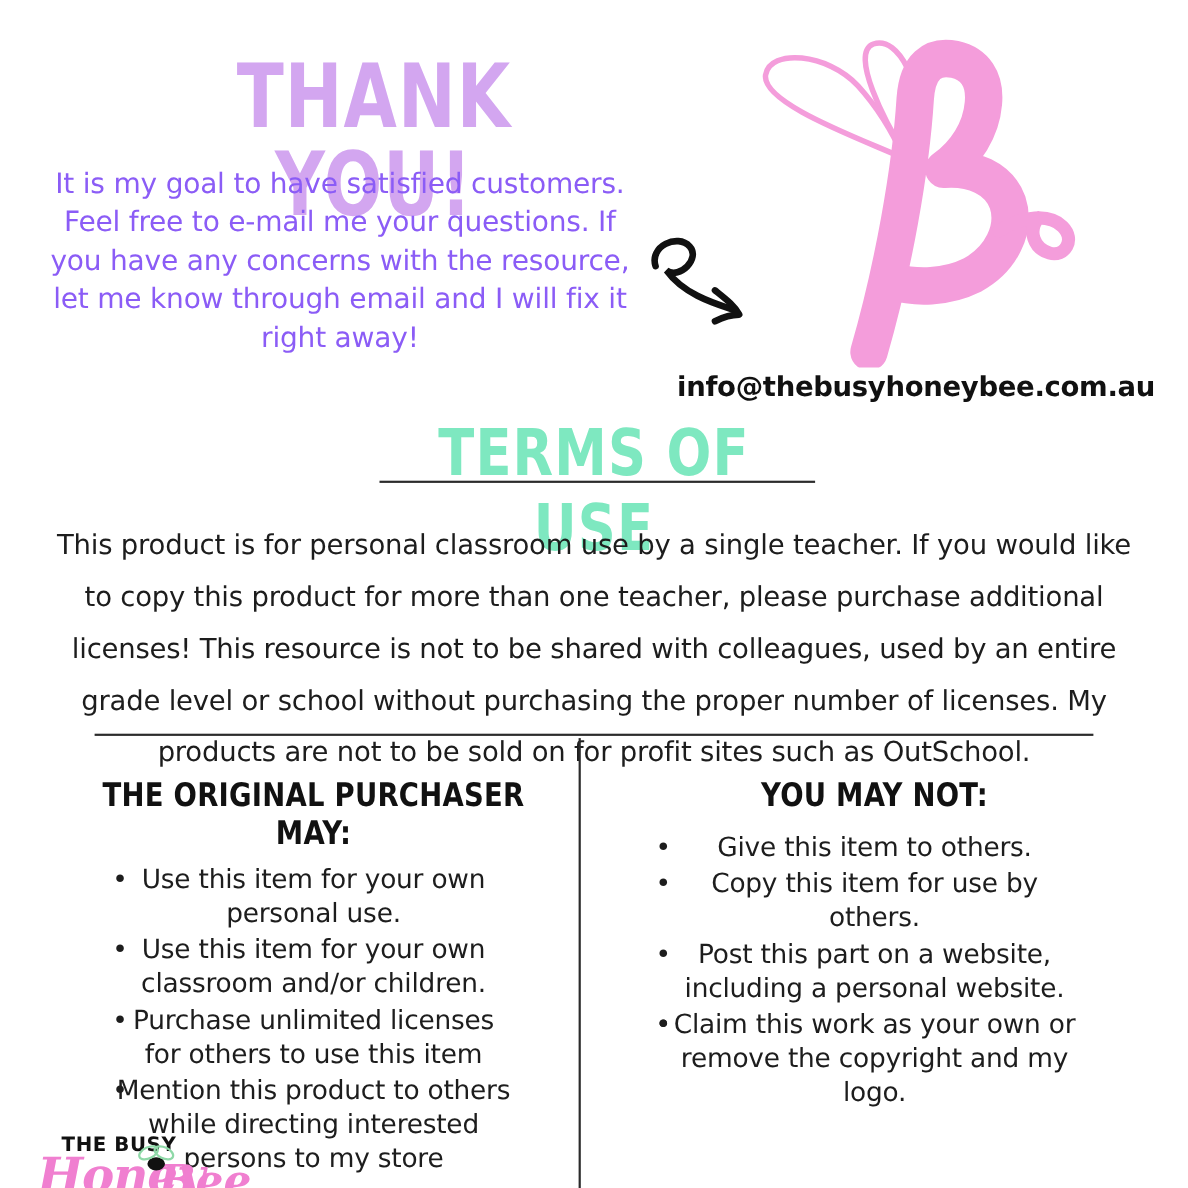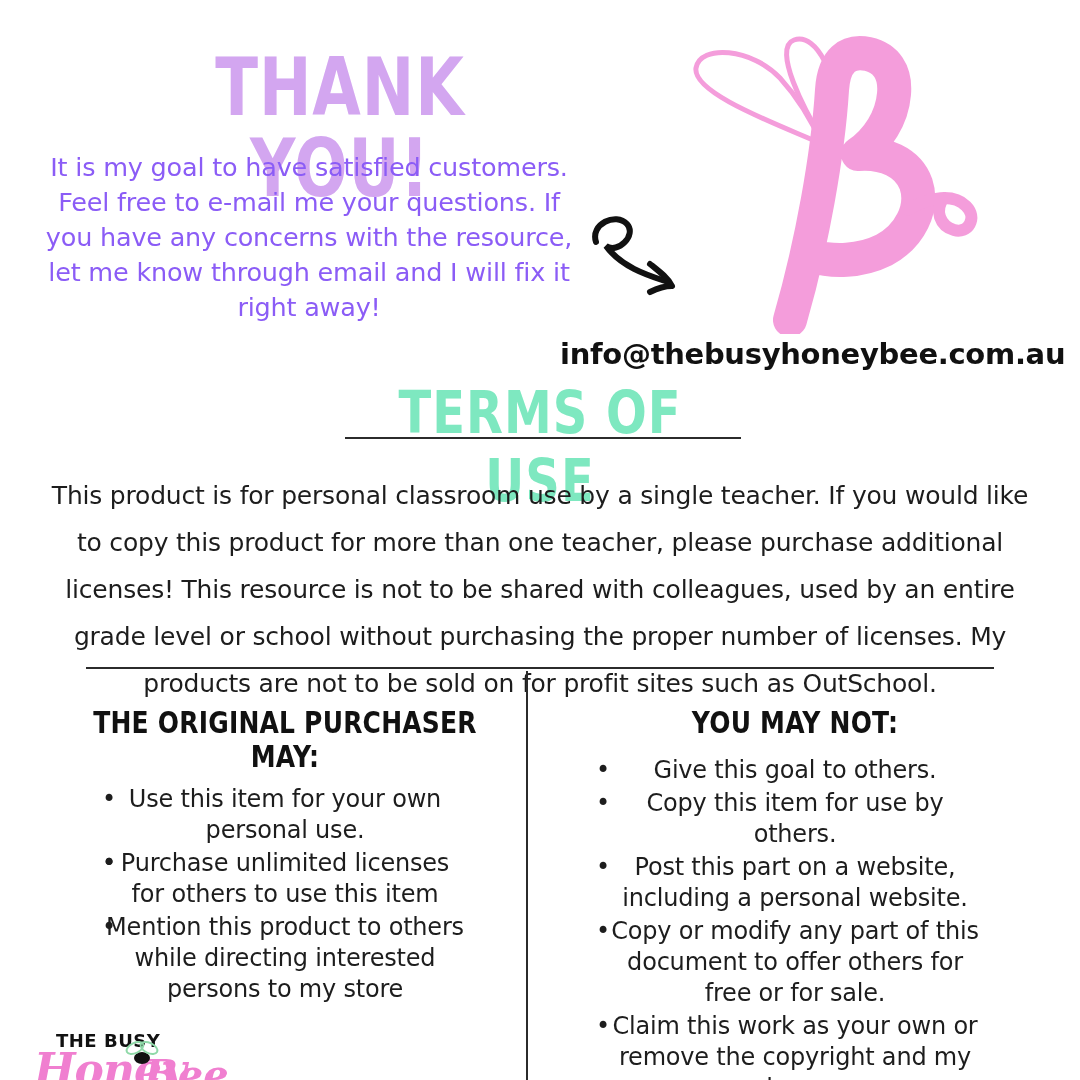--- a/index.html
+++ b/index.html
@@ -66,23 +66,24 @@
     width: 330px;
     height: 300px;
   }
 
   
   .email {
     position: absolute;
     left: 560px;
     top: 311px;
     width: 490px;
-    font-family: "DejaVu Sans", sans-serif;
-    font-weight: bold;
-    font-size: 29px;
+    text-align: right;
+    font-family: "DejaVu Sans", sans-serif;
+    font-weight: bold;
+    font-size: 25px;
     color: #111;
     letter-spacing: -0.3px;
   }
 
   
   .terms-title {
     position: absolute;
     left: 340px;
     top: 352px;
     width: 400px;
@@ -271,33 +272,33 @@
   <div class="terms-underline"></div>
   <div class="terms-body">This product is for personal classroom use by a single teacher. If you would like to copy this product for more than one teacher, please purchase additional licenses! This resource is not to be shared with colleagues, used by an entire grade level or school without purchasing the proper number of licenses. My products are not to be sold on for profit sites such as OutSchool.</div>
 
   <div class="hr-top"></div>
   <div class="v-divider"></div>
 
   <div class="col col-left">
     <h3>THE ORIGINAL PURCHASER MAY:</h3>
     <ul class="rules">
       <li><span class="bullet">•</span><span>Use this item for your own personal use.</span></li>
-      <li><span class="bullet">•</span></li>
+      <li><span class="bullet">•</span><span>Use this item for your own classroom and/or children.</span></li>
       <li><span class="bullet">•</span><span>Purchase unlimited licenses for others to use this item</span></li>
       <li><span class="bullet">•</span><span>Mention this product to others while directing interested persons to my store</span></li>
     </ul>
   </div>
 
   <div class="col col-right">
     <h3>YOU MAY NOT:</h3>
     <ul class="rules">
-      <li><span class="bullet">•</span><span>Give this goal to others.</span></li>
+      <li><span class="bullet">•</span><span>Give this item to others.</span></li>
       <li><span class="bullet">•</span><span>Copy this item for use by others.</span></li>
       <li><span class="bullet">•</span><span>Post this part on a website, including a personal website.</span></li>
-      <li><span class="bullet">•</span><span>Copy or modify any part of this document to offer others for free or for sale.</span></li>
+      <li><span class="bullet">•</span></li>
       <li><span class="bullet">•</span><span>Claim this work as your own or remove the copyright and my logo.</span></li>
     </ul>
   </div>
 
   <div class="footer-logo">
     <div class="fl-the-busy">THE BUSY</div>
     <div class="fl-honey">Honey</div>
     <div class="fl-bee">Bee</div>
     <svg class="fl-swoosh" viewBox="0 0 200 14">
       <path d="M4 10 C50 2, 150 2, 196 8" fill="none" stroke="#f07fd0" stroke-width="5" stroke-linecap="round"></path>

